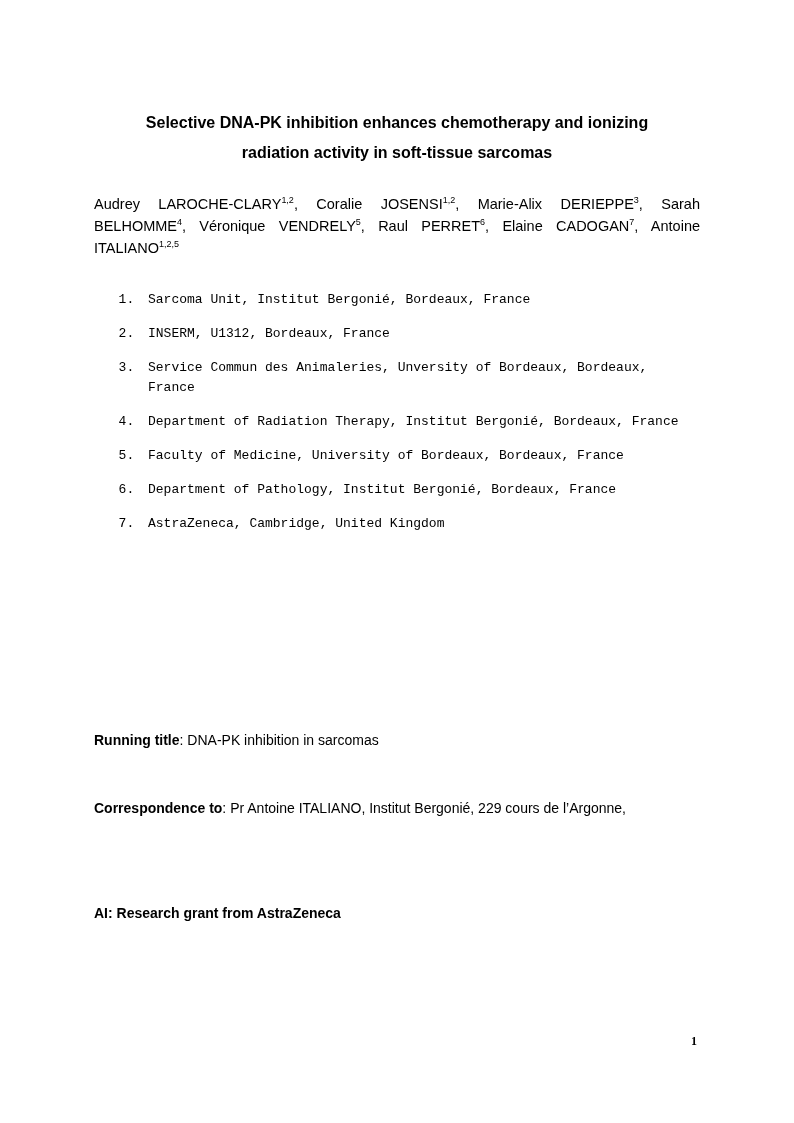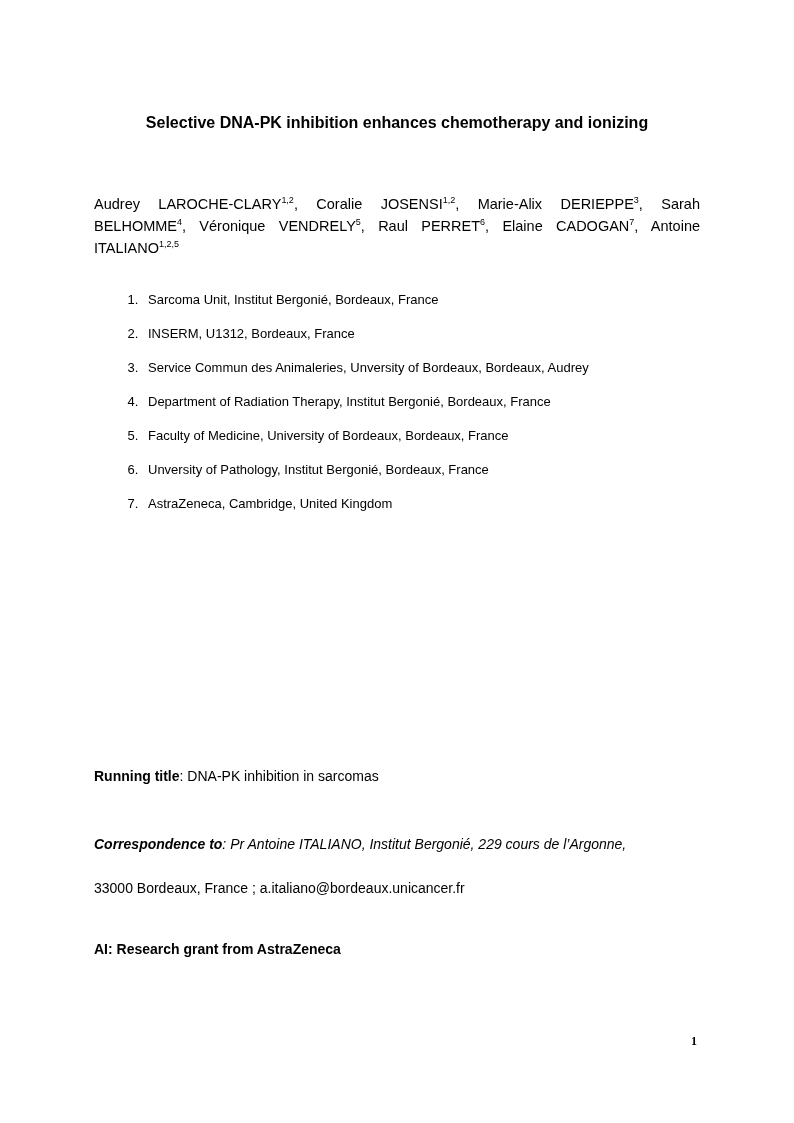--- a/index.html
+++ b/index.html
@@ -45,28 +45,28 @@
   }
   .affiliations ol {
     margin: 0;
     padding-left: 48px;
     list-style: decimal outside;
   }
   .affiliations li {
     line-height: 20px;
     margin-bottom: 14px;
     padding-left: 6px;
+    font-family: Liberation Mono, monospace;
   }
   .body-line {
     font-size: 14px;
     line-height: 20px;
-    margin-top: 36px;
   }
   .running-title    { top: 730px; }
-  .corr-line1       { top: 798px; font-style: italic; }
+  .corr-line1       { top: 798px; }
   .corr-line2       { top: 842px; }
   .competing-head   { top: 874px; font-weight: bold; }
   .ci-0             { top: 903px; font-weight: bold; }
   .ci-1             { top: 969px; }
   .bold { font-weight: bold; }
   .page-number {
     position: absolute;
     top: 1034px;
     right: 97px;
     font-family: "Liberation Serif", serif;
@@ -75,47 +75,45 @@
     line-height: 14px;
   }
 </style>
 </head>
 <body>
 
 <div class="page">
 
   <div class="block paper-title">
     <div>Selective DNA-PK inhibition enhances chemotherapy and ionizing</div>
+    <div>radiation activity in soft-tissue sarcomas</div>
   </div>
 
   <p class="block authors"><span>Audrey LAROCHE-CLARY<sup>1,2</sup></span>, <span>Coralie JOSENSI<sup>1,2</sup></span>, <span>Marie-Alix DERIEPPE<sup>3</sup></span>, <span>Sarah BELHOMME<sup>4</sup></span>, <span>Véronique VENDRELY<sup>5</sup></span>, <span>Raul PERRET<sup>6</sup></span>, <span>Elaine CADOGAN<sup>7</sup></span>, <span>Antoine ITALIANO<sup>1,2,5</sup></span></p>
 
   <div class="block affiliations">
     <ol>
         <li>Sarcoma Unit, Institut Bergonié, Bordeaux, France</li>
         <li>INSERM, U1312, Bordeaux, France</li>
-        <li>Service Commun des Animaleries, Unversity of Bordeaux, Bordeaux, Audrey</li>
+        <li>Service Commun des Animaleries, Unversity of Bordeaux, Bordeaux, France</li>
         <li>Department of Radiation Therapy, Institut Bergonié, Bordeaux, France</li>
         <li>Faculty of Medicine, University of Bordeaux, Bordeaux, France</li>
-        <li>Unversity of Pathology, Institut Bergonié, Bordeaux, France</li>
+        <li>Department of Pathology, Institut Bergonié, Bordeaux, France</li>
         <li>AstraZeneca, Cambridge, United Kingdom</li>
       </ol>
   </div>
 
   <div class="block body-line running-title">
     <span class="bold">Running title</span><span>: DNA-PK inhibition in sarcomas</span>
   </div>
 
   <div class="block body-line corr-line1">
     <span class="bold">Correspondence to</span><span>: Pr Antoine ITALIANO, Institut Bergonié, 229 cours de l’Argonne,</span>
   </div>
 
-  <div class="block body-line corr-line2">
-    <span>33000 Bordeaux, France ; </span><span>a.italiano@bordeaux.unicancer.fr</span>
-  </div>
 
 
   <div class="block body-line ci-0">AI: Research grant from AstraZeneca</div>
 
 
   <div class="page-number">1</div>
 
 </div>
 
 </body></html>

